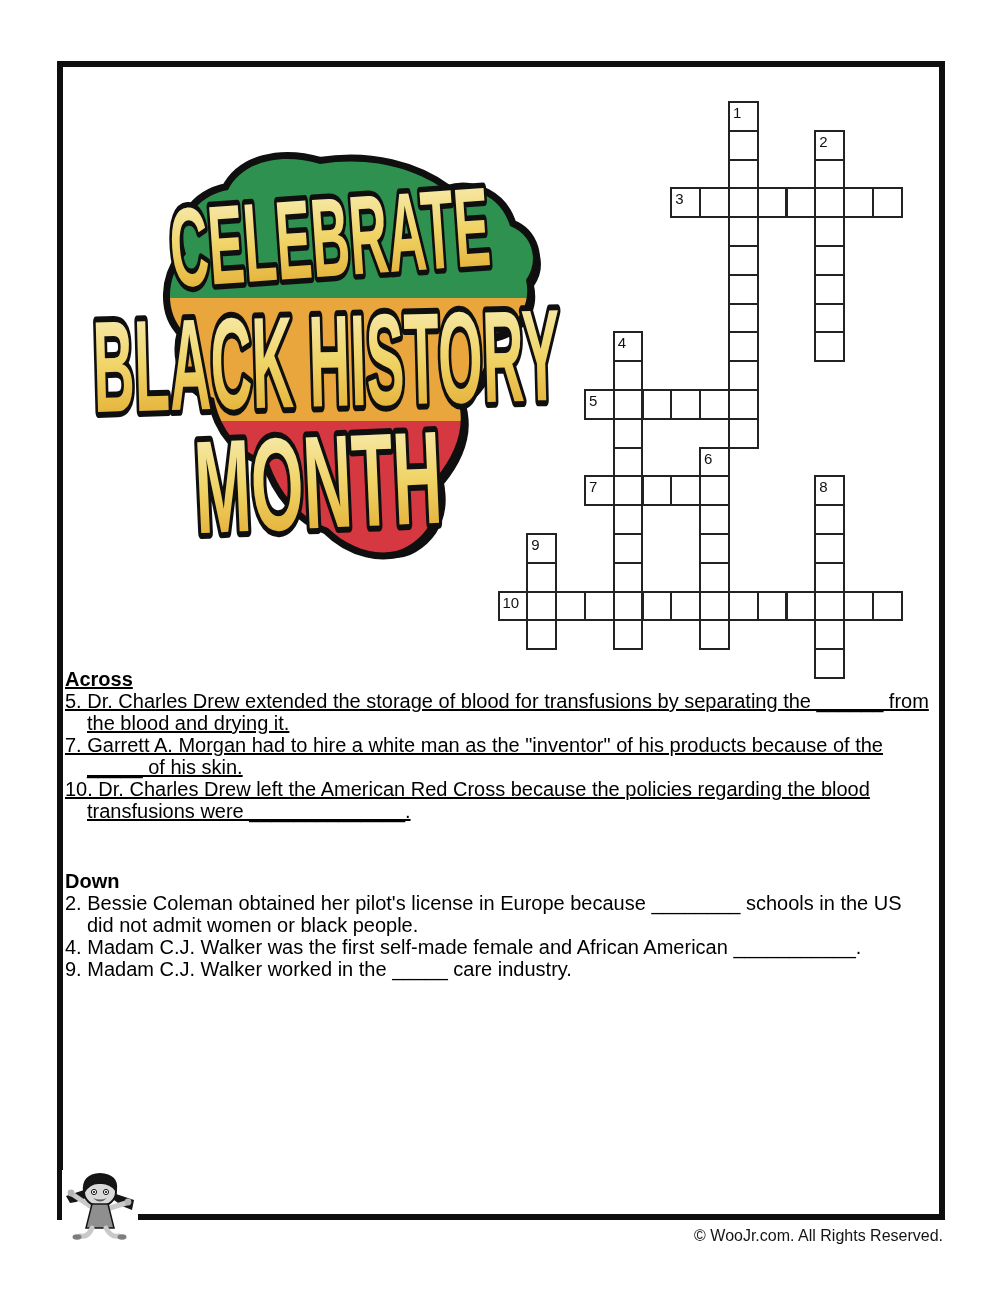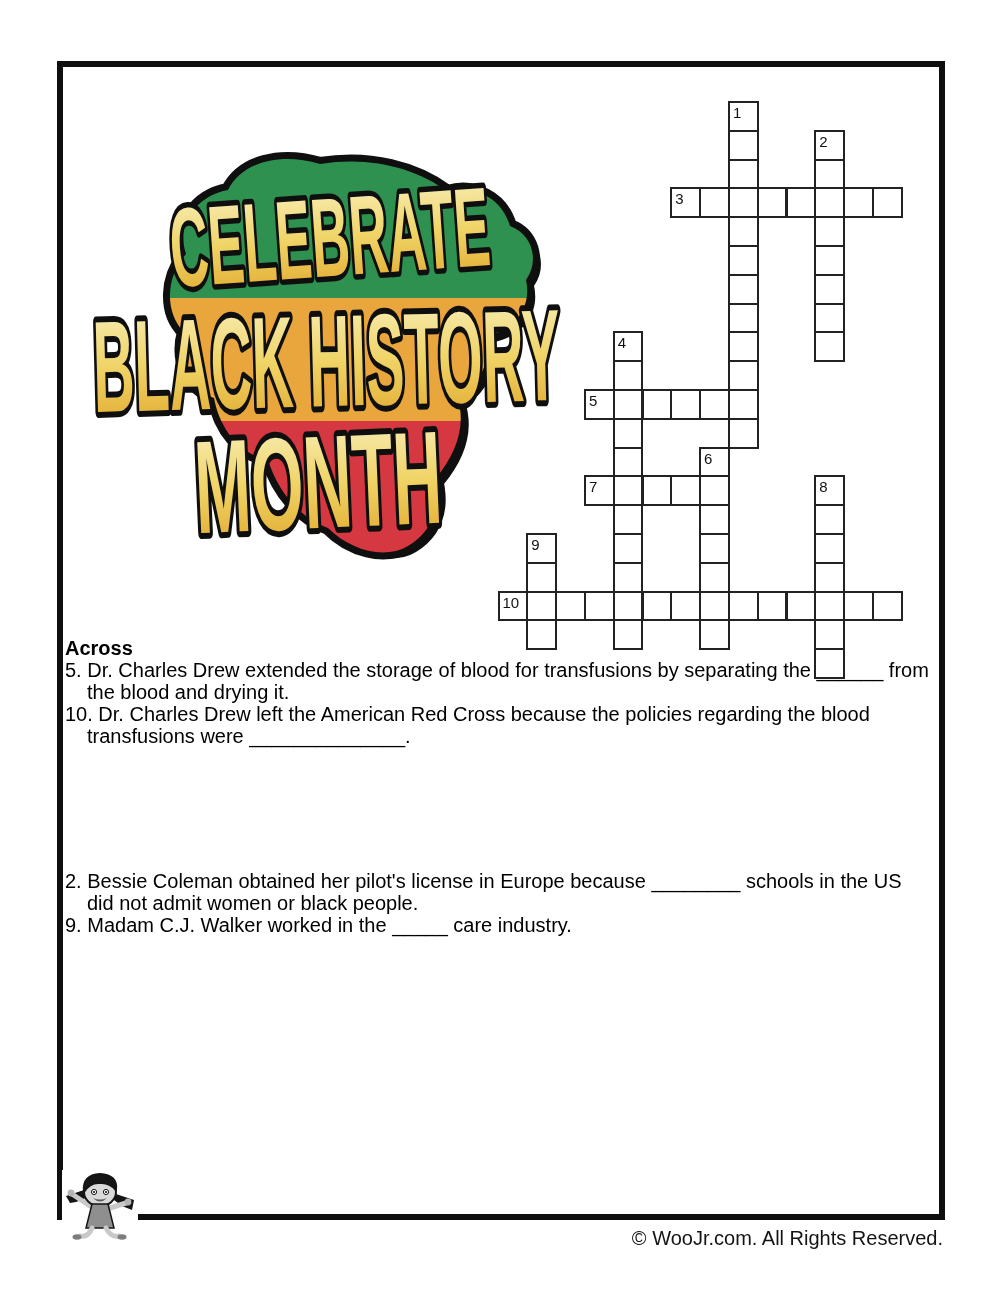--- a/index.html
+++ b/index.html
@@ -7,25 +7,25 @@
         font-family:"Liberation Sans",sans-serif;overflow:hidden;}
   #frame{position:absolute;left:57px;top:61px;width:888px;height:1159px;
          border:6px solid #0f0f0f;box-sizing:border-box;background:transparent;}
   #logo{position:absolute;left:70px;top:148px;}
   .logo-line{font-family:"Liberation Sans",sans-serif;font-weight:bold;
              paint-order:stroke;stroke:#0f0f0f;stroke-linejoin:round;}
   #grid{position:absolute;left:0;top:0;}
   .cell{position:absolute;box-sizing:border-box;border:2px solid #222222;background:#ffffff;}
   .cnum{display:block;font-size:15px;line-height:15px;padding:2px 0 0 3px;color:#111;}
   .clues{position:absolute;left:65px;width:866px;font-size:20px;line-height:22px;color:#000;}
-  #clues-across{top:637px;}
+  #clues-across{top:668px;text-decoration:underline;}
   #clues-down{top:870px;}
   .clues-heading{font-weight:bold;}
   .clue{padding-left:22px;text-indent:-22px;}
-  #copyright{position:absolute;right:57px;top:1227px;font-size:20px;color:#141414;}
+  #copyright{position:absolute;right:57px;top:1227px;font-size:16px;color:#141414;}
   #girl{position:absolute;left:62px;top:1170px;}
 </style>
 </head>
 <body>
 
 <div id="page">
 
   <div id="frame"></div>
 
   <svg id="logo" width="510" height="420" viewBox="0 0 510 420">
@@ -161,27 +161,30 @@
       <div class="cell" style="left: 612.7px; top: 619.4px; width: 30.8px; height: 30.8px;"></div>
       <div class="cell" style="left: 699.1px; top: 619.4px; width: 30.8px; height: 30.8px;"></div>
       <div class="cell" style="left: 814.3px; top: 619.4px; width: 30.8px; height: 30.8px;"></div>
       <div class="cell" style="left: 814.3px; top: 648.2px; width: 30.8px; height: 30.8px;"></div>
     </div>
 
   <div id="clues-across" class="clues">
     <div class="clues-heading">Across</div>
     <div id="across-list">
         <div class="clue">5. Dr. Charles Drew extended the storage of blood for transfusions by separating the ______ from the blood and drying it.</div>
+        <div class="clue">7. Garrett A. Morgan had to hire a white man as the "inventor" of his products because of the _____ of his skin.</div>
         <div class="clue">10. Dr. Charles Drew left the American Red Cross because the policies regarding the blood transfusions were ______________.</div>
       </div>
   </div>
 
   <div id="clues-down" class="clues">
+    <div class="clues-heading">Down</div>
     <div id="down-list">
         <div class="clue">2. Bessie Coleman obtained her pilot's license in Europe because ________ schools in the US did not admit women or black people.</div>
+        <div class="clue">4. Madam C.J. Walker was the first self-made female and African American ___________.</div>
         <div class="clue">9. Madam C.J. Walker worked in the _____ care industry.</div>
       </div>
   </div>
 
   <svg id="girl" width="76" height="78" viewBox="0 0 76 78">
     <rect x="0" y="0" width="76" height="78" fill="#ffffff"></rect>
 
     <path d="M22,20 L4,26 L8,33 L14,32 L24,28 Z" fill="#151515"></path>
     <path d="M54,24 L72,30 L70,40 L60,36 L52,30 Z" fill="#151515"></path>
 

